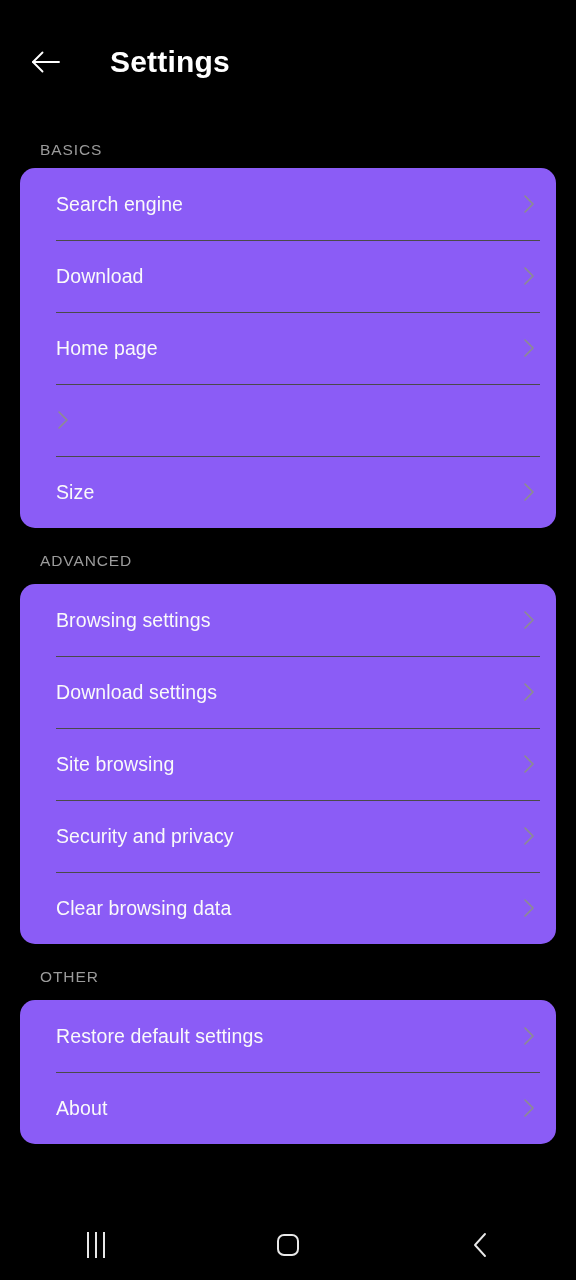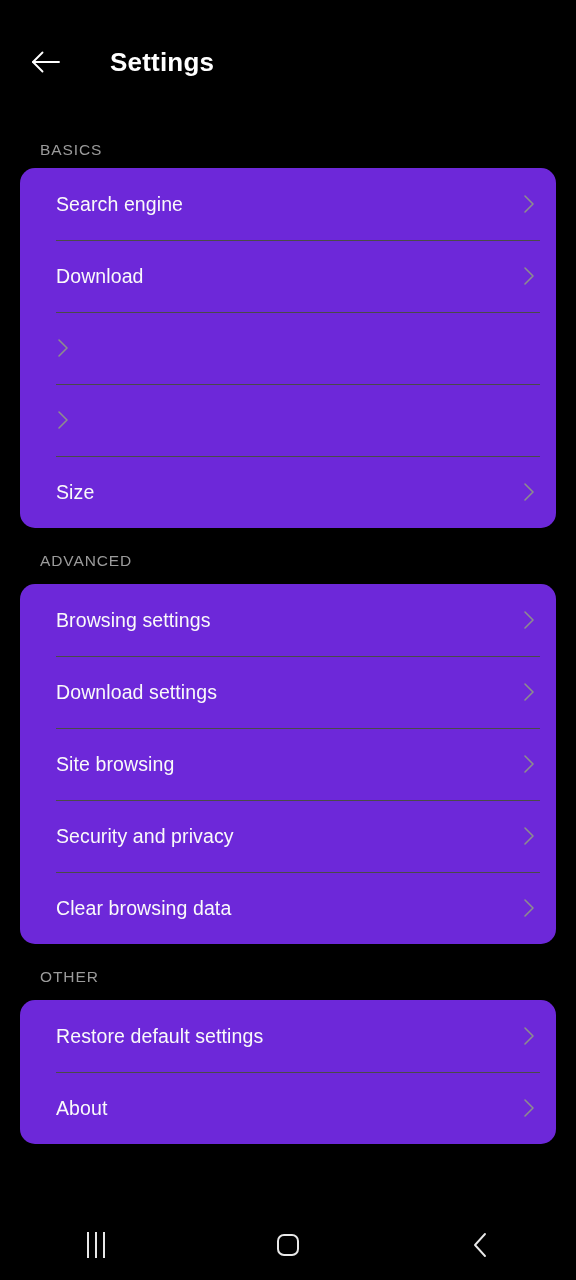--- a/index.html
+++ b/index.html
@@ -28,21 +28,21 @@
     width: 44px;
     height: 44px;
     display: flex;
     align-items: center;
     justify-content: center;
     cursor: pointer;
     flex: none;
   }
   .page-title {
     color: #ffffff;
-    font-size: 26px;
+    font-size: 30px;
     font-weight: bold;
     margin-left: 42px;
     letter-spacing: 0.2px;
   }
 
   
   .content {
     position: absolute;
     top: 124px;
     left: 0;
@@ -55,21 +55,21 @@
     color: #9b9b9b;
     font-size: 15.5px;
     letter-spacing: 0.9px;
     padding: 0 0 0 40px;
     height: 46px;
     line-height: 46px;
   }
   .section:first-child .section-label { height: 44px; line-height: 52px; }
 
   .card {
-    background: #6d28d9;
+    background: #8b5cf6;
     border-radius: 15px;
     margin: 0 20px;
     overflow: hidden;
   }
 
   .row {
     position: relative;
     height: 72px;
     display: flex;
     align-items: center;
@@ -170,20 +170,21 @@
       </div>
 
       <div class="row">
         <span class="row-label">Download</span>
         <svg class="chev" viewBox="0 0 14 24">
           <path d="M3 4 L11 12 L3 20" stroke="#8d8d8d" stroke-width="1.6" fill="none" stroke-linecap="round" stroke-linejoin="round"></path>
         </svg>
       </div>
 
       <div class="row">
+        <span class="row-label">Home page</span>
         <svg class="chev" viewBox="0 0 14 24">
           <path d="M3 4 L11 12 L3 20" stroke="#8d8d8d" stroke-width="1.6" fill="none" stroke-linecap="round" stroke-linejoin="round"></path>
         </svg>
       </div>
 
       <div class="row">
         <svg class="chev" viewBox="0 0 14 24">
           <path d="M3 4 L11 12 L3 20" stroke="#8d8d8d" stroke-width="1.6" fill="none" stroke-linecap="round" stroke-linejoin="round"></path>
         </svg>
       </div>

